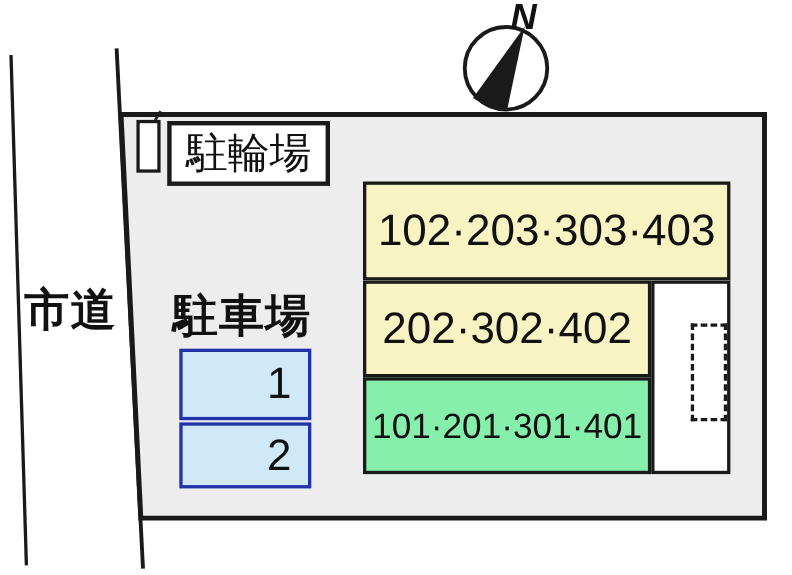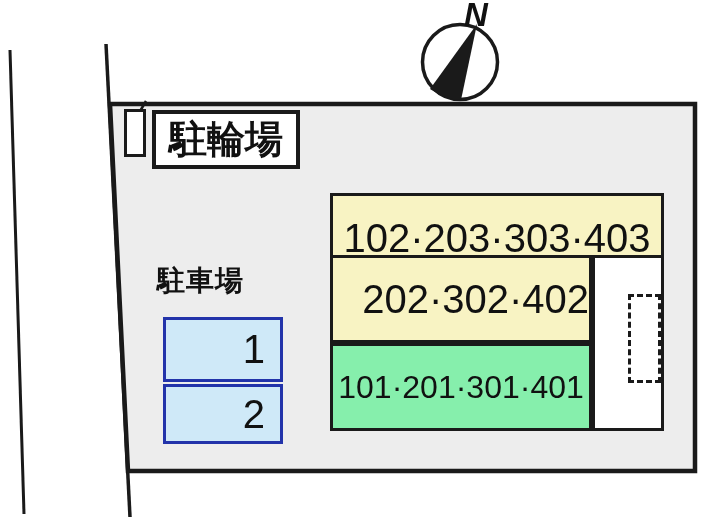--- a/index.html
+++ b/index.html
@@ -8,33 +8,33 @@
     font-family:"Liberation Sans", sans-serif;color:#111;overflow:hidden;
   }
   .abs{position:absolute;box-sizing:border-box;}
   svg.base{position:absolute;left:0;top:0;}
   .jp-label{
     font-weight:bold;color:#111;line-height:1;white-space:nowrap;
     letter-spacing:1px;
   }
   .gomi{left:108px;top:56px;font-size:41px;}
   .shido{left:22px;top:261px;font-size:41px;}
-  .chusha{left:157px;top:267px;font-size:28px;}
+  .chusha{left:157px;top:267px;font-size:41px;}
   .north{left:464px;top:-2px;font-size:33px;font-style:italic;font-weight:800;letter-spacing:0;}
   .garbage-box{left:124px;top:109px;width:22px;height:48px;background:#ffffff;border:3px solid #1a1a1a;}
   .bicycle-box{
     left:152px;top:110px;width:148px;height:59px;background:#ffffff;border:4px solid #1a1a1a;
     display:flex;align-items:center;justify-content:center;
-    font-size:38px;font-weight:bold;white-space:nowrap;
+    font-size:38px;font-weight:normal;white-space:nowrap;
   }
   .block{
     border:3px solid #1a1a1a;display:flex;align-items:center;justify-content:center;
     font-size:40px;color:#111;white-space:nowrap;letter-spacing:0px;
   }
-  .block-a{left:330px;top:165px;width:334px;height:90px;margin-top:28px;}
+  .block-a{left:330px;top:165px;width:334px;height:90px;}
   .block-b{left:330px;top:255px;width:262px;height:88px;}
   .block-c{left:330px;top:343px;width:262px;height:88px;font-size:32px;}
   .block-white{left:592px;top:255px;width:72px;height:176px;background:#ffffff;border:3px solid #1a1a1a;}
   .dashed-rect{left:628px;top:294px;width:33px;height:89px;border:3px dashed #1a1a1a;background:transparent;}
   .pspace{
     left:163px;width:120px;border:3px solid #2233aa;
     display:flex;align-items:center;justify-content:flex-end;
     padding-right:15px;font-size:40px;color:#111;
   }
   .pspace-1{top:317px;height:65px;}
@@ -55,39 +55,40 @@
     <line x1="146" y1="101" x2="132" y2="125" stroke="#1a1a1a" stroke-width="2.5"></line>
 
     <g>
       <circle cx="460" cy="62" r="37.5" fill="#ffffff" stroke="#1a1a1a" stroke-width="3.5"></circle>
       <path d="M477,24 L430,89 Q446,100 461,100 Z" fill="#1a1a1a"></path>
     </g>
   </svg>
 
   <div class="abs jp-label north">N</div>
 
+  <div class="abs jp-label shido">市道</div>
 
   <div class="abs garbage-box"></div>
 
   <div class="abs bicycle-box">
     <span>駐輪場</span>
   </div>
 
   <div class="abs jp-label chusha">駐車場</div>
   <div class="abs pspace pspace-1" style="background-color: rgb(207, 233, 248);">
     <span>1</span>
   </div>
   <div class="abs pspace pspace-2" style="background-color: rgb(207, 233, 248);">
     <span>2</span>
   </div>
 
   <div class="abs block block-a" style="background-color: rgb(248, 243, 195);">
     <span>102·203·303·403</span>
   </div>
-  <div class="abs block block-b" style="background-color: rgb(248, 243, 195); justify-content: flex-end;">
+  <div class="abs block block-b" style="background-color: rgb(248, 243, 195);">
     <span>202·302·402</span>
   </div>
   <div class="abs block block-c" style="background-color: #86efac;">
     <span>101·201·301·401</span>
   </div>
   <div class="abs block-white"></div>
   <div class="abs dashed-rect"></div>
 
 </div>
 

